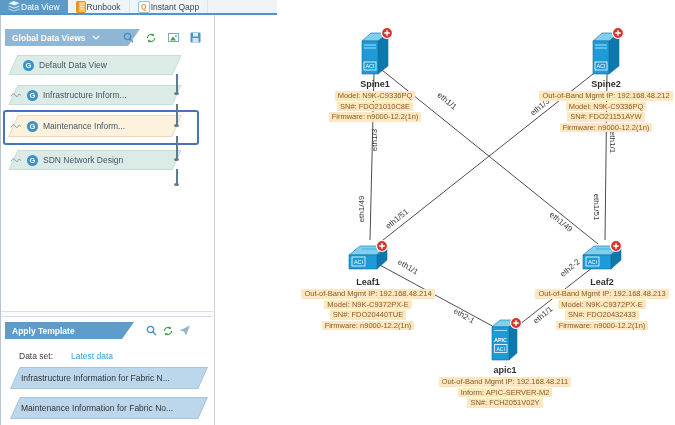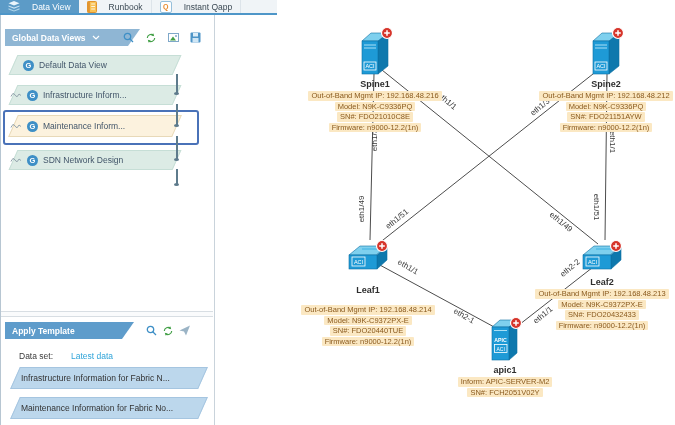--- a/index.html
+++ b/index.html
@@ -3,21 +3,21 @@
 <meta charset="utf-8">
 <style>
   html,body{margin:0;padding:0;}
   body{width:675px;height:425px;overflow:hidden;background:#fff;
        font-family:"Liberation Sans","DejaVu Sans",sans-serif;position:relative;}
   .stage{position:absolute;left:0;top:0;width:675px;height:425px;}
 
   
   .tabbar{position:absolute;left:0;top:0;width:277px;height:13px;background:#F0F4F7;
           border-bottom:2px solid #4E96C8;display:flex;align-items:stretch;}
-  .tab{display:flex;align-items:center;gap:12px;padding:0 8px;font-size:8.5px;color:#3C4A55;
+  .tab{display:flex;align-items:center;gap:1px;padding:0 8px;font-size:8.5px;color:#3C4A55;
        border-right:1px solid #DDE4EA;white-space:nowrap;cursor:pointer;}
   .tab.active{background:#5C9BC7;color:#fff;border-right:none;}
   .qicon{width:10px;height:10px;border:1px solid #97C0DB;border-radius:2px;background:#fff;
          display:inline-flex;align-items:center;justify-content:center;}
   .qicon i{font-style:normal;font-weight:bold;font-size:7px;color:#E8892B;line-height:1;}
 
   
   .sidebar{position:absolute;left:0;top:15px;width:213px;height:410px;background:#fff;
            border-right:1px solid #C9D3DB;border-left:1px solid #B7C6D2;}
   .banner{position:absolute;height:17px;color:#fff;font-size:8.5px;font-weight:bold;
@@ -59,21 +59,21 @@
   .titem.t1{top:352px;} .titem.t2{top:382px;}
   .titem-bg{position:absolute;left:14px;right:8px;top:0;bottom:0;background:#BCD7EC;
             border:1px solid #A5C5E0;transform:skewX(-24deg);}
   .titem-row{position:relative;height:100%;display:flex;align-items:center;padding-left:20px;}
   .titem-label{font-size:8.5px;color:#333;}
 
   
   .links-svg{position:absolute;left:0;top:0;width:675px;height:425px;pointer-events:none;z-index:1;}
   .device{position:absolute;width:170px;display:flex;flex-direction:column;align-items:center;z-index:2;cursor:pointer;}
   .d-spine1{left:290px;top:26px;} .d-spine2{left:521px;top:26px;}
-  .d-leaf1{left:283px;top:238px;gap:8px;} .d-leaf2{left:517px;top:238px;}
+  .d-leaf1{left:283px;top:238px;} .d-leaf2{left:517px;top:238px;}
   .d-apic1{left:420px;top:314px;}
   .dev-name{font-size:9px;font-weight:bold;color:#2E2E2E;margin-top:1px;}
   .dev-info{display:flex;flex-direction:column;align-items:center;gap:1px;margin-top:2px;}
   .il{display:inline-block;background:#FBE8C3;color:#8A5A1E;font-size:7.5px;line-height:9.5px;
       padding:0 3px;border-radius:1px;white-space:nowrap;}
   .ll{position:absolute;font-size:8px;color:#3A3A3A;white-space:nowrap;z-index:2;}
   .ll-0f{left:374px;top:140px;transform:translate(-50%,-50%) rotate(-90deg);}
   .ll-0t{left:361px;top:209px;transform:translate(-50%,-50%) rotate(-90deg);}
   .ll-1f{left:612px;top:142px;transform:translate(-50%,-50%) rotate(90deg);}
   .ll-1t{left:596px;top:207px;transform:translate(-50%,-50%) rotate(90deg);}
@@ -274,21 +274,20 @@
       <line x1="7" y1="22" x2="19" y2="22" stroke="#A8DFF5" stroke-width="1"></line>
       <rect x="7" y="36" width="12" height="8" fill="none" stroke="#FFFFFF" stroke-width="0.8"></rect>
       <text x="13" y="42.2" font-size="5.5" fill="#FFFFFF" text-anchor="middle">ACI</text>
       <g>
         <circle cx="30" cy="7" r="5.5" fill="#D6352B" stroke="#FFFFFF" stroke-width="1.2"></circle>
         <path d="M30 4.2v5.6 M27.2 7h5.6" stroke="#FFFFFF" stroke-width="1.5"></path>
       </g>
     </svg>
     <div class="dev-name">Spine1</div>
     <div class="dev-info">
-      <span class="il">Out-of-Band Mgmt IP: 192.168.48.216</span>
       <span class="il">Model: N9K-C9336PQ</span>
       <span class="il">SN#: FDO21010C8E</span>
       <span class="il">Firmware: n9000-12.2(1n)</span>
     </div>
   </div>
 
   <div class="device d-spine2">
     <svg width="36" height="52" viewBox="0 0 36 52">
       <polygon points="5,15 14,7 31,7 22,15" fill="#7ED0EE" stroke="#0D6FA3" stroke-width="0.6"></polygon>
       <polygon points="21,15 31,7 31,40 21,48" fill="#0E78AD" stroke="#0D6FA3" stroke-width="0.6"></polygon>
@@ -364,18 +363,19 @@
       <text x="13.5" y="28" font-size="5.2" font-weight="bold" fill="#FFFFFF" text-anchor="middle">APIC</text>
       <rect x="7.5" y="30.5" width="12.5" height="8" fill="none" stroke="#FFFFFF" stroke-width="0.8"></rect>
       <text x="13.7" y="36.8" font-size="5" fill="#FFFFFF" text-anchor="middle">ACI</text>
       <g>
         <circle cx="29" cy="9" r="5.5" fill="#D6352B" stroke="#FFFFFF" stroke-width="1.2"></circle>
         <path d="M29 6.2v5.6 M26.2 9h5.6" stroke="#FFFFFF" stroke-width="1.5"></path>
       </g>
     </svg>
     <div class="dev-name">apic1</div>
     <div class="dev-info">
+      <span class="il">Out-of-Band Mgmt IP: 192.168.48.211</span>
       <span class="il">Inform: APIC-SERVER-M2</span>
       <span class="il">SN#: FCH2051V02Y</span>
     </div>
   </div>
 
 </div>
 
 </body></html>

